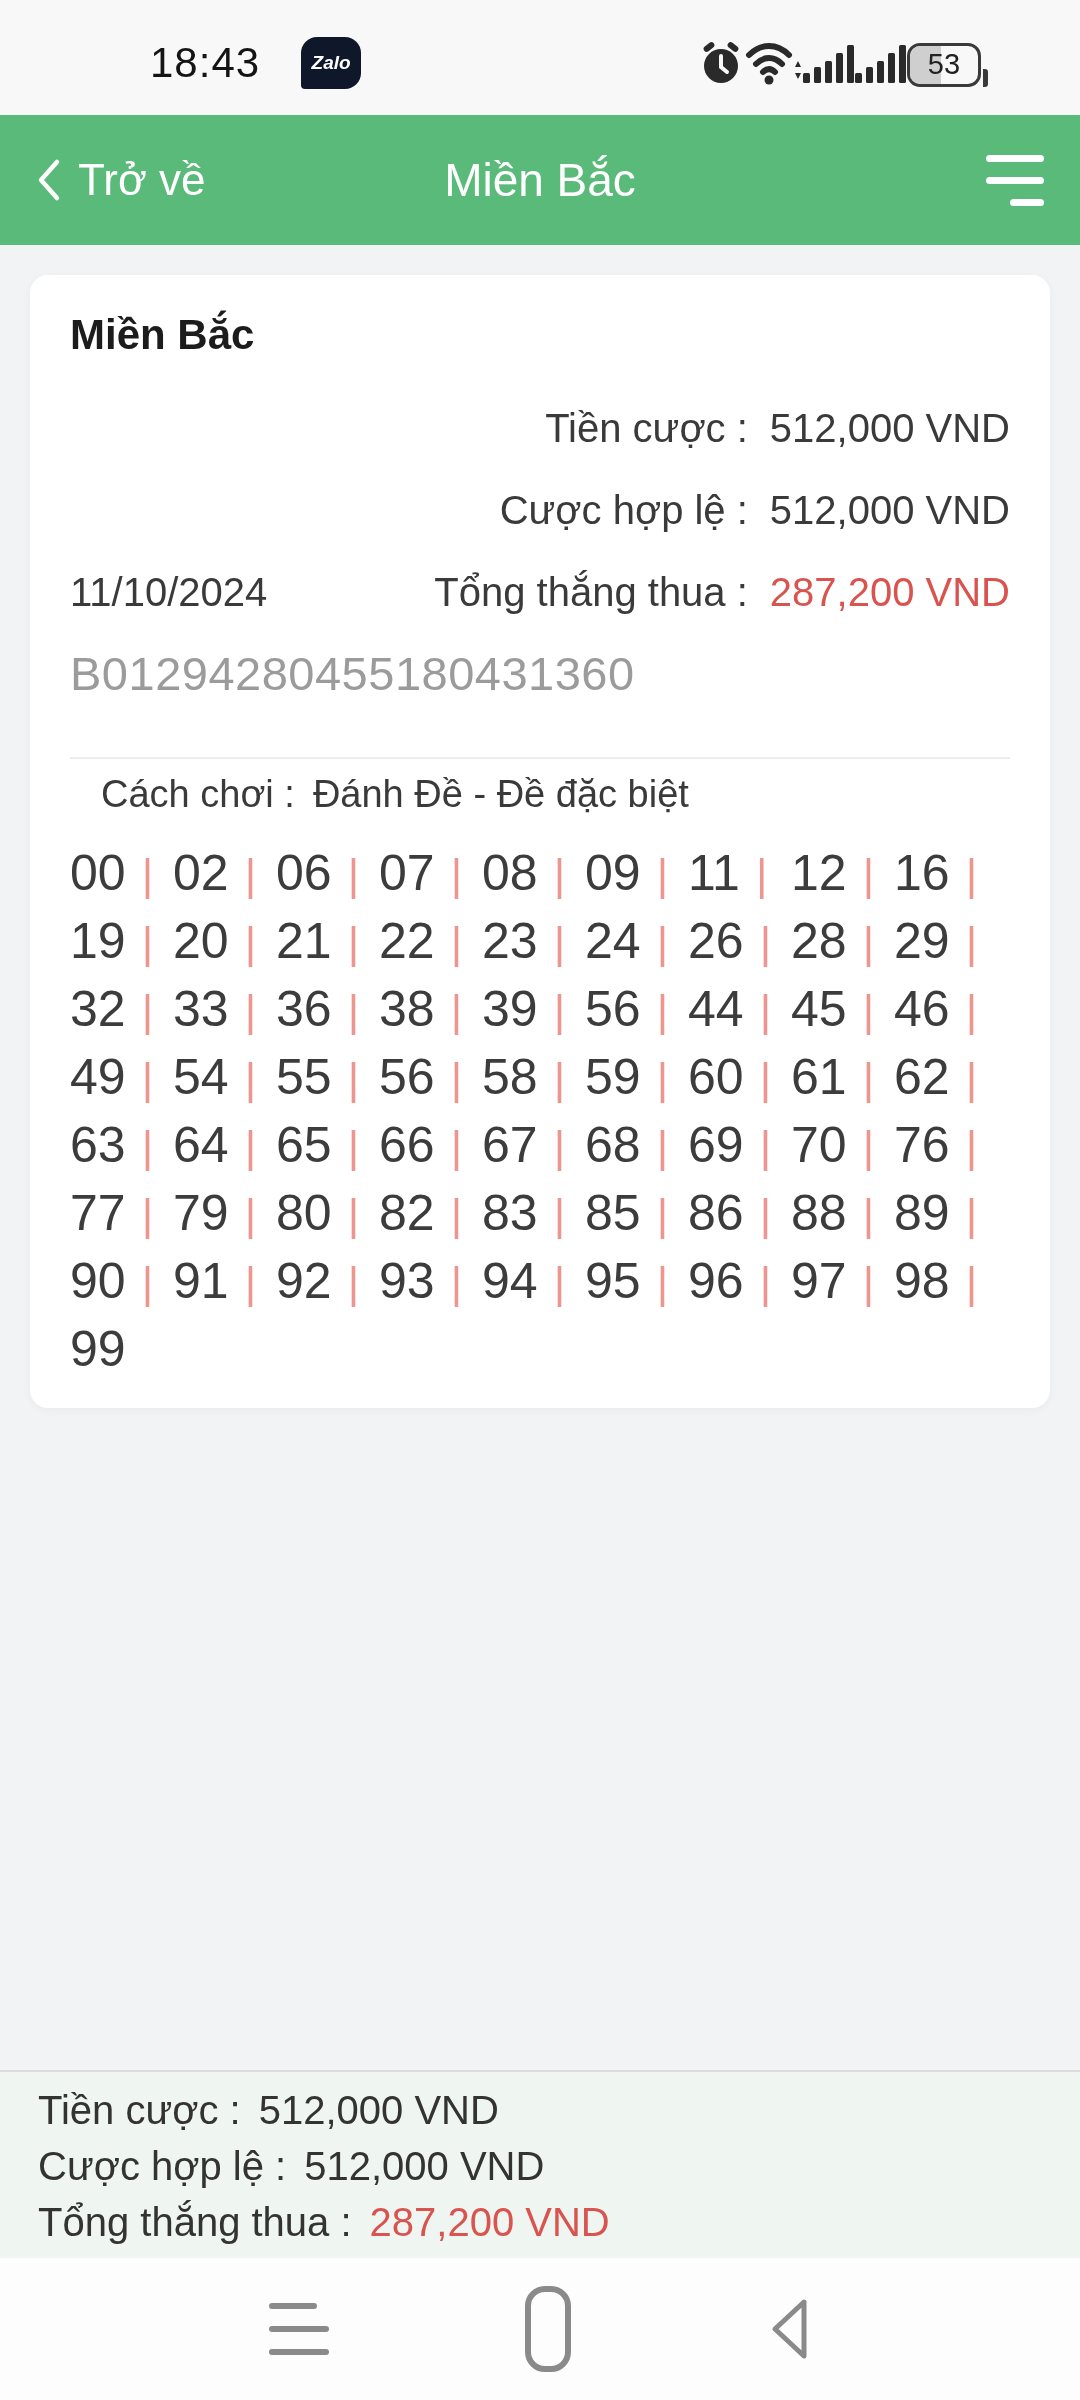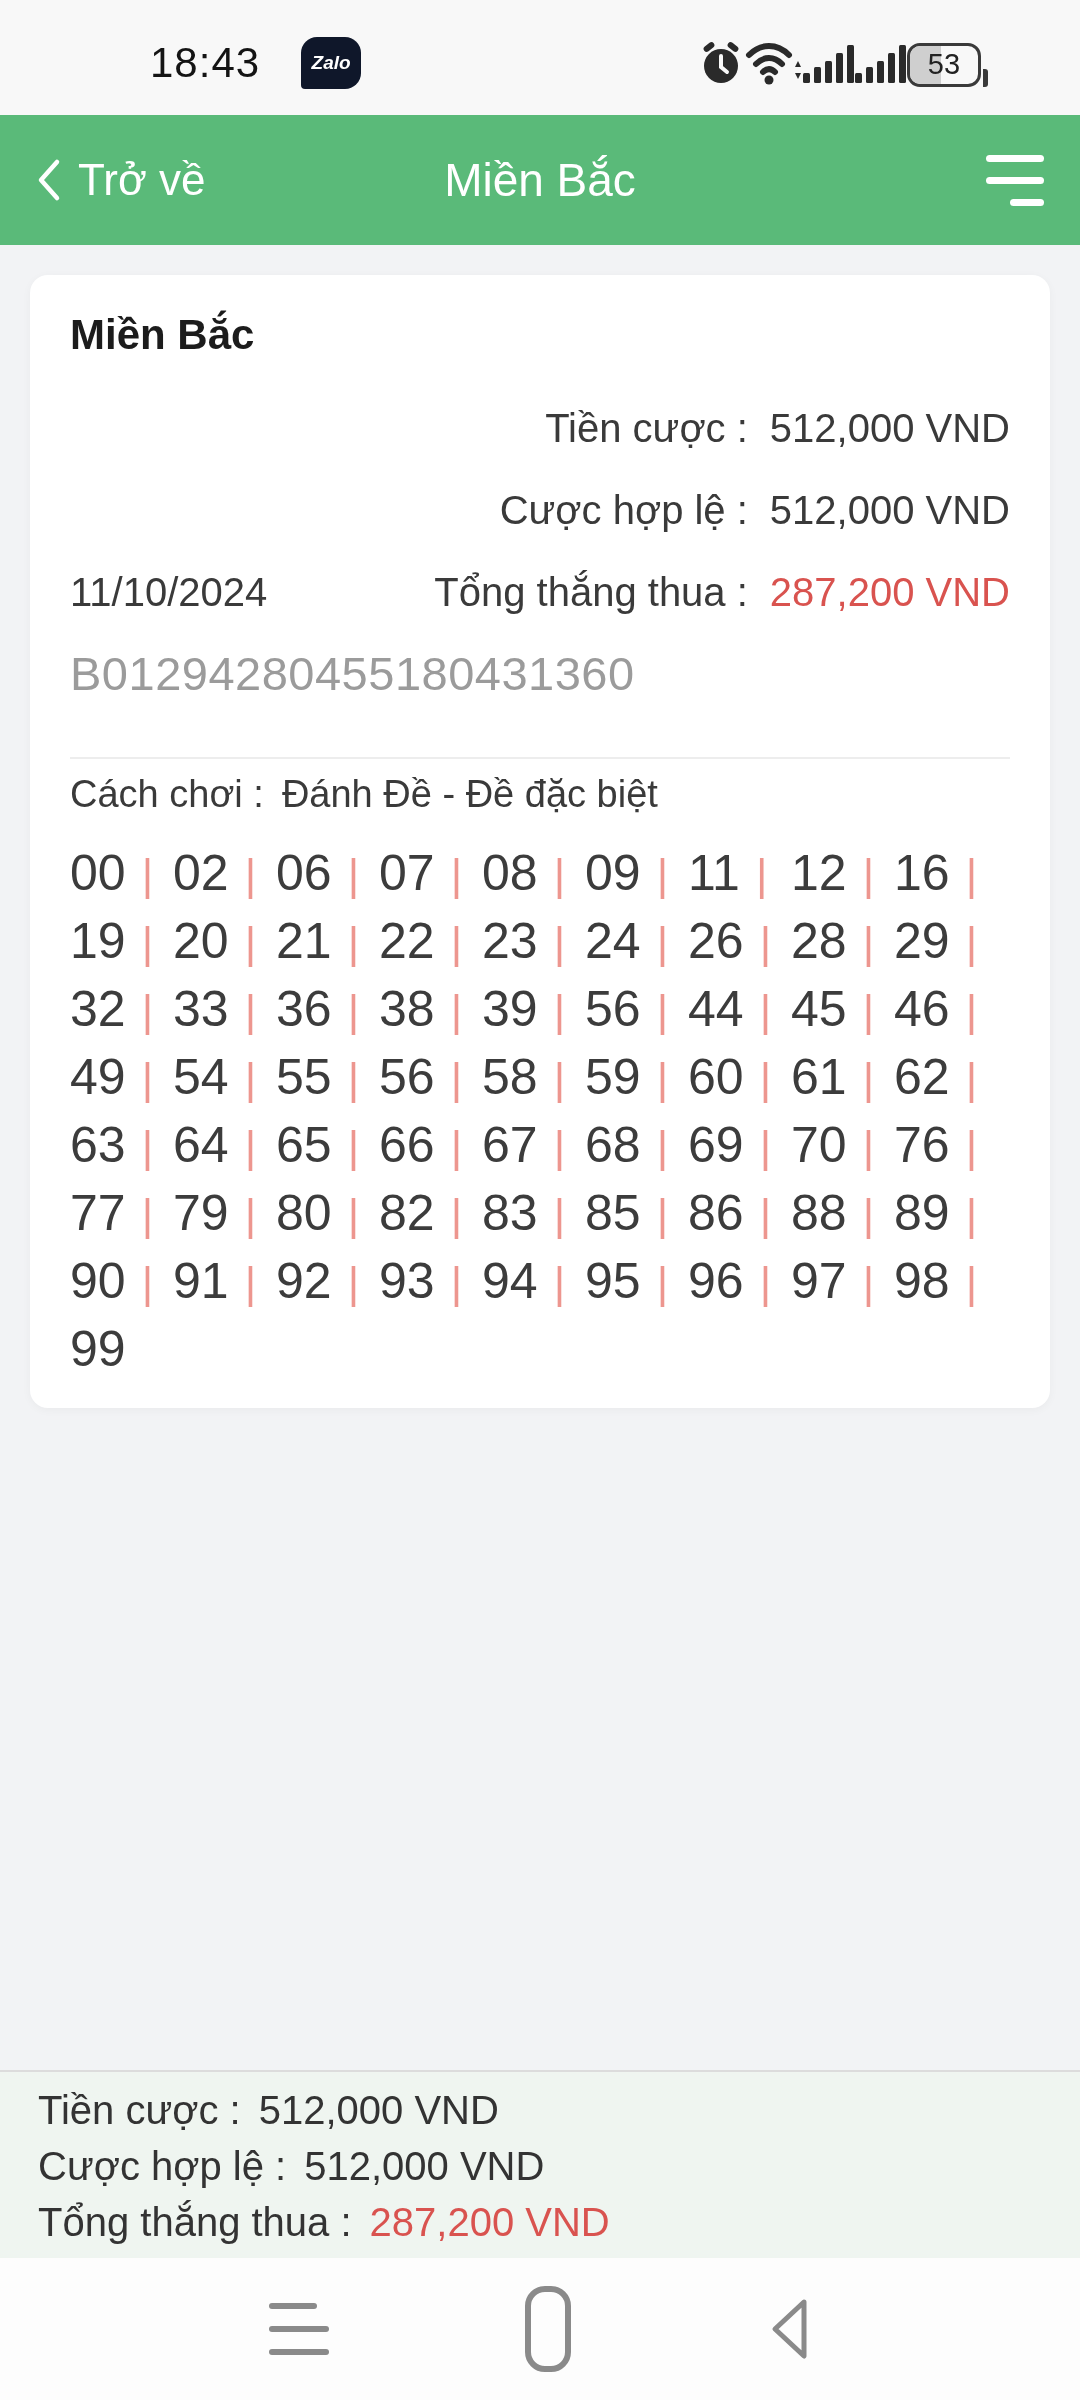--- a/index.html
+++ b/index.html
@@ -54,21 +54,21 @@
     padding:34px 40px 26px; box-shadow:0 2px 10px rgba(0,0,0,0.04);
   }
   .card-title { font-size:42px; font-weight:700; color:#1c1c1c; line-height:52px; }
   .money-rows { margin-top:26px; }
   .m-row { line-height:82px; font-size:40px; text-align:right; color:#3a3a3a; }
   .m-row.split { display:flex; justify-content:space-between; }
   .m-row .val { margin-left:22px; }
   .val-red { color:var(--red,#d9534f); }
   .ticket-id { line-height:82px; font-size:47px; color:#9b9b9b; letter-spacing:0.5px; }
   .divider { height:2px; background:#ededed; margin-top:42px; }
-  .play-row { margin-top:13px; line-height:44px; font-size:38px; color:#3a3a3a; }
+  .play-row { margin-top:13px; line-height:44px; font-size:38px; color:#3a3a3a;margin-left:31px; }
   .play-row .val { margin-left:18px; }
   .content-row { margin-top:24px; display:flex; }
   .content-label {
     flex:0 0 275px; width:275px; font-size:49px; line-height:66px;
     color:#3a3a3a; word-break:break-all;
   }
   .numbers { flex:1; display:flex; flex-wrap:wrap; align-content:flex-start; }
   .num-cell { width:103px; line-height:66px; display:flex; align-items:baseline; }
   .num-cell .num { font-size:50px; color:#3c3c3c; }
   .num-cell .sep { font-size:44px; color:var(--pink,#ed968f); margin-left:16px; }

